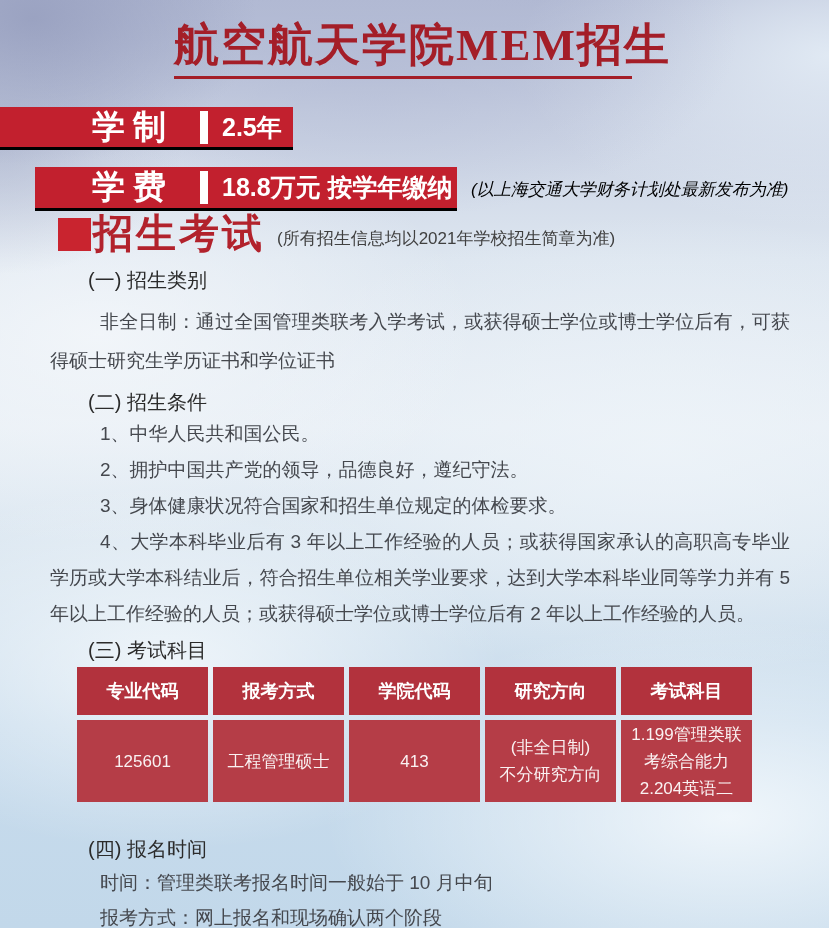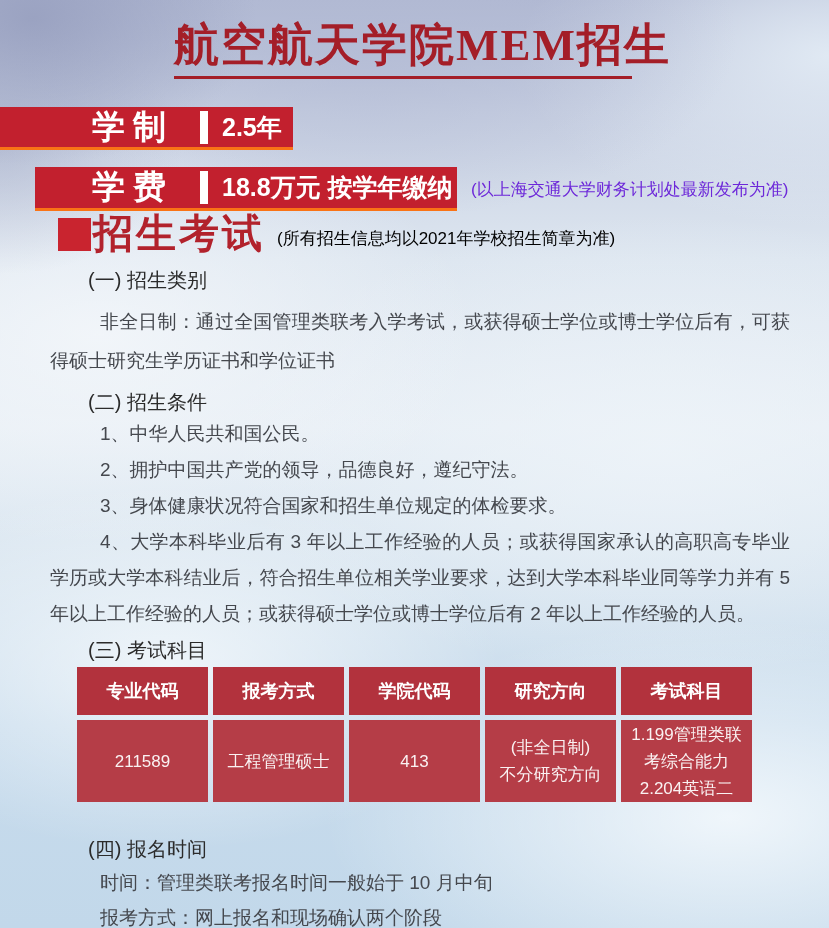--- a/index.html
+++ b/index.html
@@ -21,33 +21,33 @@
       radial-gradient(ellipse 580px 280px at 88% 88%, rgba(250,253,255,.8), rgba(250,253,255,0) 70%),
       linear-gradient(180deg,#b0b8d2 0%,#c8d0e2 12%,#dde6f0 28%,#e7eef5 46%,#d8e5f0 62%,#c7dbec 78%,#c2d8ea 100%);
   }
   .title{
     position:absolute;top:10px;left:0;width:100%;margin:8px;text-align:center;
     font-family:"Liberation Serif","DejaVu Serif",serif;
     font-size:45px;font-weight:700;color:#a41e28;letter-spacing:2px;line-height:54px;
   }
   .title-underline{position:absolute;top:76px;left:174px;width:458px;height:3px;background:#a41e28;}
 
-  .banner{display:flex;align-items:center;background:#c2202e;border-bottom:3px solid #f97316;box-sizing:border-box;}
+  .banner{display:flex;align-items:center;background:#c2202e;border-bottom:3px solid #000000;box-sizing:border-box;}
   .banner1{position:absolute;top:107px;left:0;width:293px;height:43px;padding-left:92px;}
   .banner-row{position:absolute;top:167px;left:35px;display:flex;align-items:center;}
   .banner2{width:422px;height:44px;padding-left:57px;}
   .banner-label{font-family:"Liberation Serif","DejaVu Serif",serif;font-size:33px;font-weight:700;color:#ffffff;letter-spacing:8px;line-height:1;}
   .banner-divider{width:8px;height:33px;background:#ffffff;margin:0 14px 0 26px;flex:0 0 auto;}
   .banner-value{font-size:25px;font-weight:700;color:#ffffff;white-space:nowrap;line-height:1;}
-  .banner-note{margin-left:14px;font-size:17px;color:#6d28d9;white-space:nowrap;}
+  .banner-note{margin-left:14px;font-size:17px;color:#000000;white-space:nowrap;font-style:italic;}
 
   .section-header{position:absolute;top:214px;left:58px;display:flex;align-items:flex-end;}
   .red-square{width:33px;height:33px;background:#c9242f;margin-bottom:3px;flex:0 0 auto;}
   .section-title{font-family:"Liberation Serif","DejaVu Serif",serif;font-size:40px;font-weight:700;color:#b2222c;letter-spacing:3px;line-height:40px;margin-left:2px;white-space:nowrap;}
-  .section-note{font-size:17px;color:#000000;margin-left:12px;padding-bottom:4px;white-space:nowrap;}
+  .section-note{font-size:17px;color:#404040;margin-left:12px;padding-bottom:4px;white-space:nowrap;}
 
   .content{position:absolute;top:262px;left:0;width:829px;box-sizing:border-box;padding:0 39px 0 50px;color:#45484e;}
   .content h3{margin:0 0 0 38px;font-size:20px;font-weight:400;color:#2b2b2b;line-height:24px;}
   #sec1-h{margin-top:6px;}
   .para{margin:10px 0 0 0;text-indent:50px;font-size:19px;line-height:39px;text-align:justify;}
   #sec2-h{margin-top:10px;}
   .list-line{margin:0;font-size:19px;line-height:36px;text-indent:50px;}
   .list-line.first{margin-top:2px;}
   .para4{margin:0;text-indent:50px;font-size:19px;line-height:36px;text-align:justify;}
   #sec3-h{margin-top:6px;}
@@ -105,21 +105,21 @@
         <tr>
           <th>专业代码</th>
           <th>报考方式</th>
           <th>学院代码</th>
           <th>研究方向</th>
           <th>考试科目</th>
         </tr>
       </thead>
       <tbody>
         <tr>
-          <td>211589</td>
+          <td>125601</td>
           <td>工程管理硕士</td>
           <td>413</td>
           <td>(非全日制)
 不分研究方向</td>
           <td>1.199管理类联考综合能力
 2.204英语二</td>
         </tr>
       </tbody>
     </table>
 

